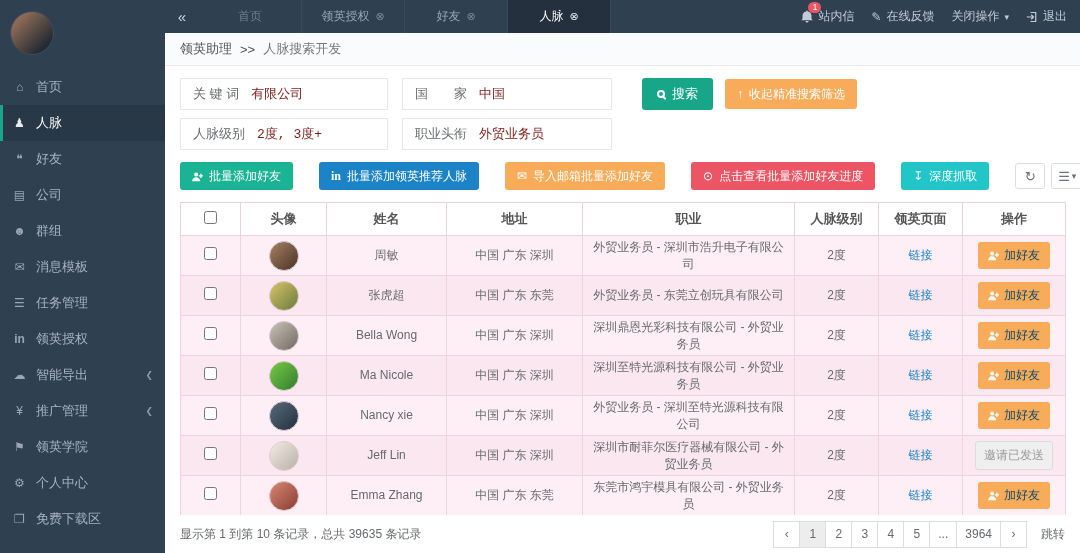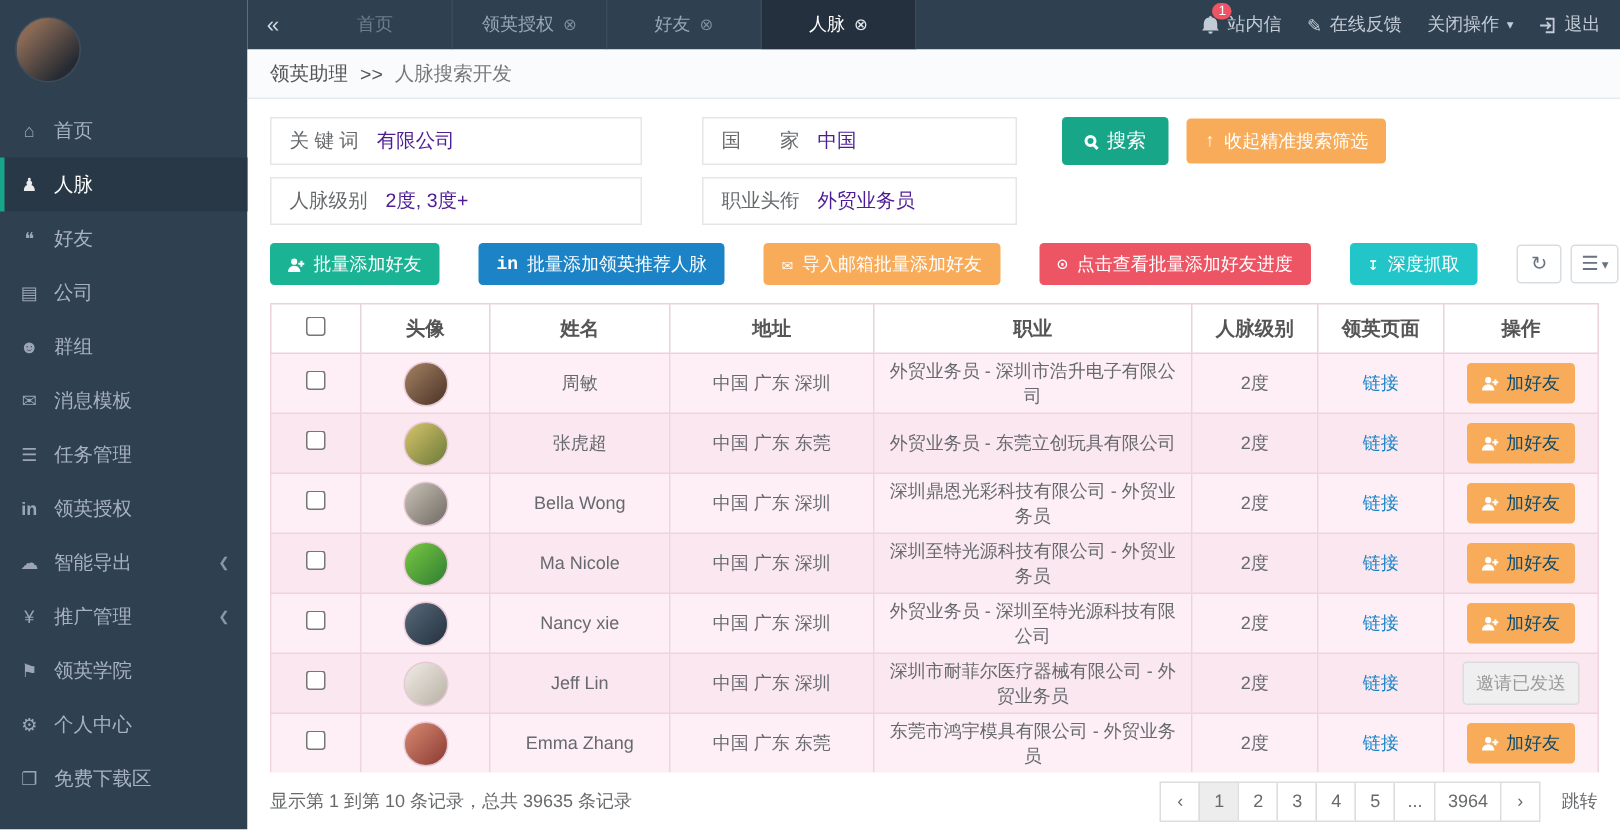--- a/index.html
+++ b/index.html
@@ -48,27 +48,27 @@
   
   .crumbs{height:33px;background:#fafbfc;border-bottom:1px solid #e7eaec;display:flex;
     align-items:center;gap:8px;padding:0 15px;font-size:13px;color:#555;flex-shrink:0}
   .crumbs .page{color:#777}
 
   
   .content{flex:1;background:#fff;padding:12px 15px 0;overflow:hidden}
   .frow{display:flex;align-items:center;margin-bottom:8px}
   .fgroup{display:flex;align-items:center;height:32px;border:1px solid #e5e6e7;background:#fff}
   .flabel{padding:0 12px;font-size:13px;color:#676a6c;white-space:pre;flex-shrink:0}
-  .fgroup input{border:0;outline:0;font-size:13px;color:#4c1d95;height:100%;flex:1;min-width:0;
-    font-family:Liberation Sans, sans-serif;background:transparent}
-  .g1{width:248px;margin-right:40px}
+  .fgroup input{border:0;outline:0;font-size:13px;color:#7f1d1d;height:100%;flex:1;min-width:0;
+    font-family:Liberation Mono, monospace;background:transparent}
+  .g1{width:208px;margin-right:14px}
   .g2{width:210px;margin-right:30px}
 
   .btn{border:0;border-radius:3px;color:#fff;font-size:12px;display:inline-flex;
-    align-items:center;gap:6px;cursor:pointer;font-family:Liberation Mono, monospace;white-space:nowrap}
+    align-items:center;gap:6px;cursor:pointer;font-family:Liberation Serif, serif;white-space:nowrap}
   .btn-search{background:#18a689;height:32px;padding:0 15px;font-size:13px}
   .btn-collapse{background:#f8ac59;height:30px;padding:0 12px;margin-left:12px}
   .mag{width:8px;height:8px;border:2px solid #fff;border-radius:50%;display:inline-block;
     position:relative;margin-right:1px}
   .mag::after{content:"";position:absolute;width:2px;height:5px;background:#fff;
     bottom:-4px;right:-2px;transform:rotate(-45deg)}
   .up-ic{font-size:12px}
 
   .actions{display:flex;align-items:center;gap:26px;margin:12px 0}
   .abtn{height:28px;padding:0 12px}

